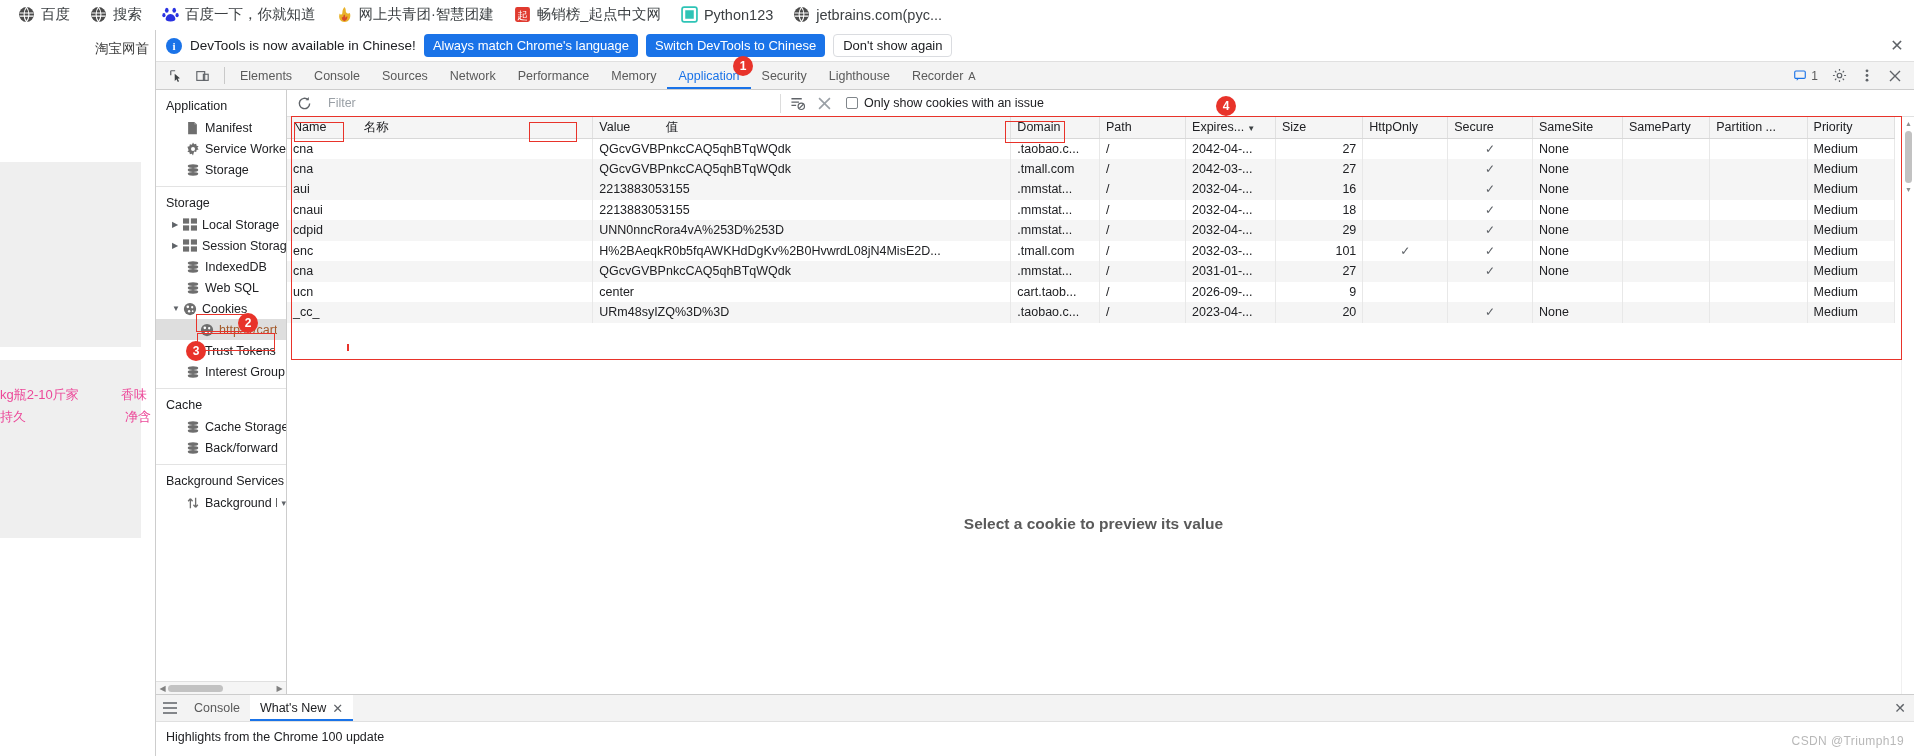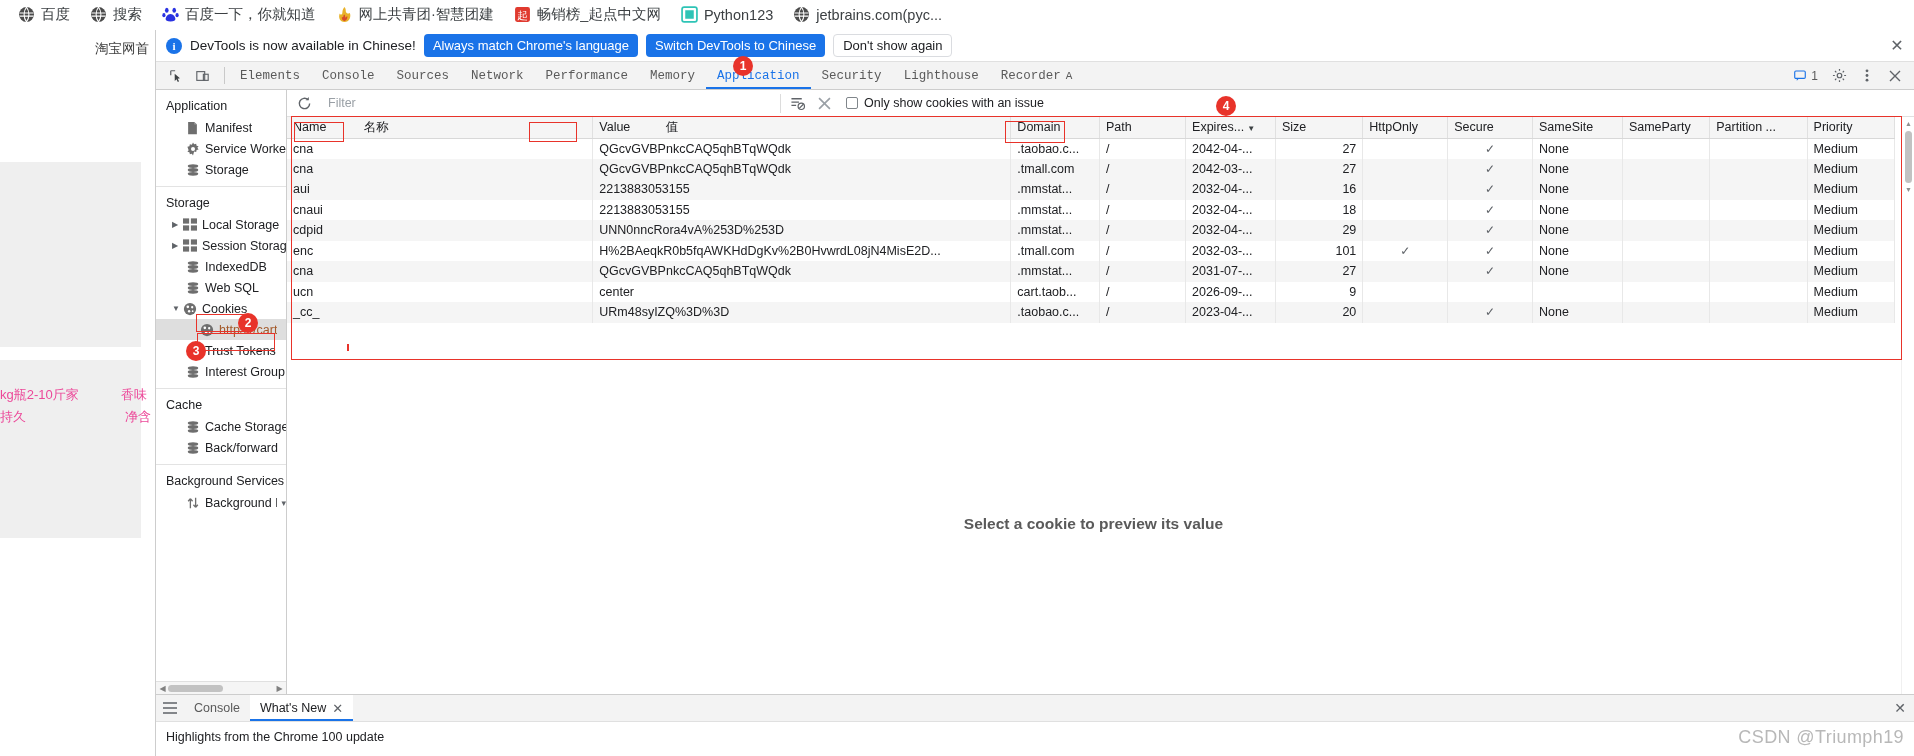--- a/index.html
+++ b/index.html
@@ -101,21 +101,21 @@
 
   
   .tabbar {
     height: 28px; flex: 0 0 28px; background: #f3f3f3;
     border-bottom: 1px solid #cdcdcd;
     display: flex; align-items: stretch; position: relative;
   }
   .tb-icons { display: flex; align-items: center; gap: 2px; padding: 0 6px 0 8px; }
   .tb-icons .icn { width: 24px; height: 22px; display: flex; align-items:center; justify-content:center; cursor: pointer; border-radius:3px;}
   .tb-sep { width: 1px; background: #c9c9c9; margin: 5px 4px; }
-  .tabs { display: flex; align-items: stretch; font-family: Liberation Mono, monospace; }
+  .tabs { display: flex; align-items: stretch; }
   .tab {
     display: flex; align-items: center; padding: 0 11px; font-size: 12.5px;
     color: #5a5a5a; cursor: pointer; white-space: nowrap; position: relative;
   }
   .tab.active { color: #1a73e8; }
   .tab.active:after {
     content: ""; position: absolute; left: 0; right: 0; bottom: 0; height: 2px; background: #1a73e8;
   }
   .tab .beta { margin-left: 5px; font-size: 11px; }
   .tabbar-right {
@@ -247,21 +247,21 @@
   .dtab {
     display: flex; align-items: center; gap: 6px; padding: 0 10px; font-size: 12.5px;
     color: #5a5a5a; cursor: pointer; position: relative; white-space: nowrap;
   }
   .dtab.active { color: #202124; background: #fff; }
   .dtab.active:after { content: ""; position: absolute; left: 0; right: 0; bottom: 0; height: 2px; background: #1a73e8; }
   .dtab .x { font-size: 13px; color: #5f6368; }
   .drawer-close { position: absolute; right: 8px; top: 5px; font-size: 14px; color: #5f6368; cursor: pointer; }
   .drawer-content { flex: 1 1 auto; padding: 8px 0 12px 10px; font-size: 12.5px; color: #202124; position: relative; }
   .watermark {
-    position: absolute; right: 10px; bottom: 8px; font-size: 18px; color: #b8b8b8;
+    position: absolute; right: 10px; bottom: 8px; font-size: 12px; color: #b8b8b8;
     letter-spacing: 0.4px; font-family: "Liberation Sans", sans-serif;
   }
 </style>
 </head>
 <body>
 
 <div class="page">
 
   <div class="bookmarks">
     <div class="bm">
@@ -749,21 +749,21 @@
                   <td>None</td>
                   <td></td>
                   <td></td>
                   <td>Medium</td>
                 </tr>
                 <tr class="odd">
                   <td>cna</td>
                   <td>QGcvGVBPnkcCAQ5qhBTqWQdk</td>
                   <td>.mmstat...</td>
                   <td>/</td>
-                  <td>2031-07-...</td>
+                  <td>2031-01-...</td>
                   <td class="right">27</td>
                   <td class="center"></td>
                   <td class="center"><span class="chk">✓</span></td>
                   <td>None</td>
                   <td></td>
                   <td></td>
                   <td>Medium</td>
                 </tr>
                 <tr class="even">
                   <td>ucn</td>

